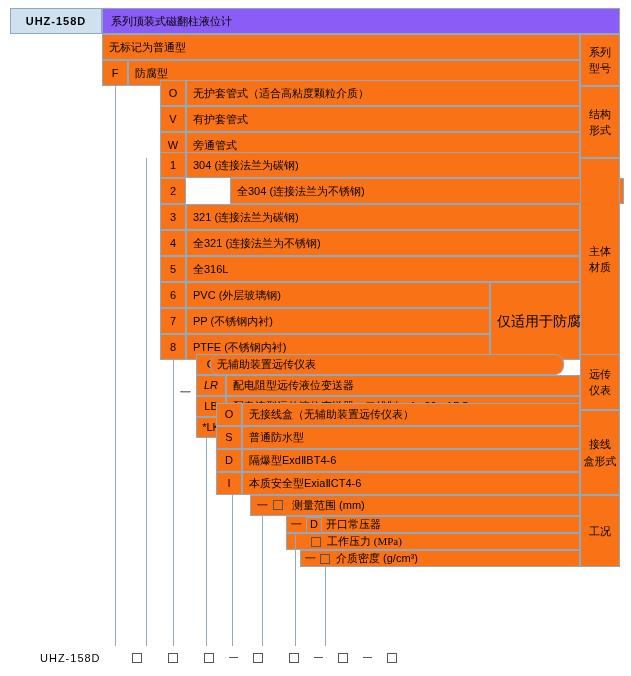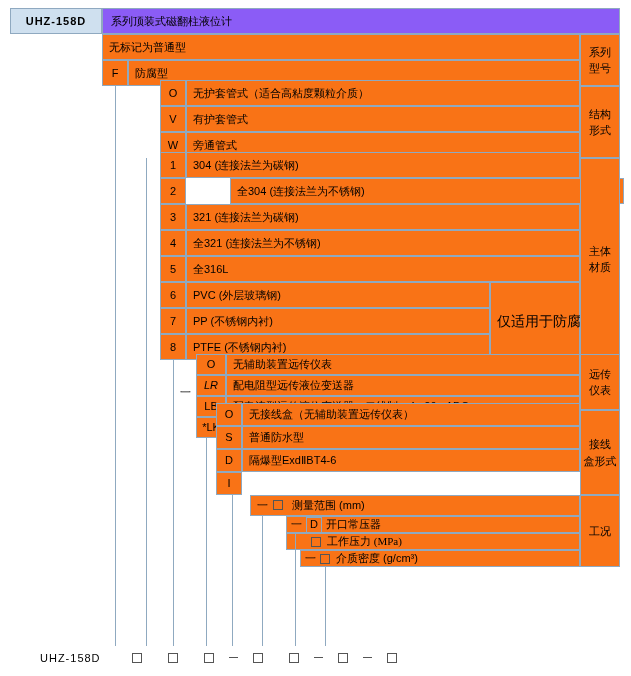--- a/index.html
+++ b/index.html
@@ -191,21 +191,21 @@
   </div>
 
   <div class="cell rightlab" style="left:580px;top:158px;width:40px;height:202px;">
     <span>主体</span>
     <span>材质</span>
   </div>
 
   <div class="cell code" style="left:196px;top:354px;width:30px;height:21px;">
     <span>O</span>
   </div>
-  <div class="cell pad" style="left:226px;top:354px;width:354px;height:21px;">
+  <div class="cell pad" style="left:210px;top:354px;width:354px;height:21px;border-radius:9px;">
     <span>无辅助装置远传仪表</span>
   </div>
 
   <div class="cell code" style="left:196px;top:375px;width:30px;height:21px;font-style:italic;">
     <span>LR</span>
   </div>
   <div class="cell pad" style="left:226px;top:375px;width:354px;height:21px;">
     <span>配电阻型远传液位变送器</span>
   </div>
 
@@ -248,20 +248,23 @@
 
   <div class="cell code" style="left:216px;top:449px;width:26px;height:23px;">
     <span>D</span>
   </div>
   <div class="cell pad" style="left:242px;top:449px;width:338px;height:23px;">
     <span>隔爆型ExdⅡBT4-6</span>
   </div>
 
   <div class="cell code" style="left:216px;top:472px;width:26px;height:23px;">
     <span>I</span>
+  </div>
+  <div class="cell pad" style="left:242px;top:472px;width:338px;height:23px;">
+    <span>本质安全型ExiaⅡCT4-6</span>
   </div>
 
   <div class="cell rightlab" style="left:580px;top:410px;width:40px;height:85px;">
     <span>接线</span>
     <span>盒形式</span>
   </div>
 
   <div class="cell" style="left:250px;top:495px;width:330px;height:21px;padding-left:6px;">
     <span class="inlinebox">
       <span>一</span>

